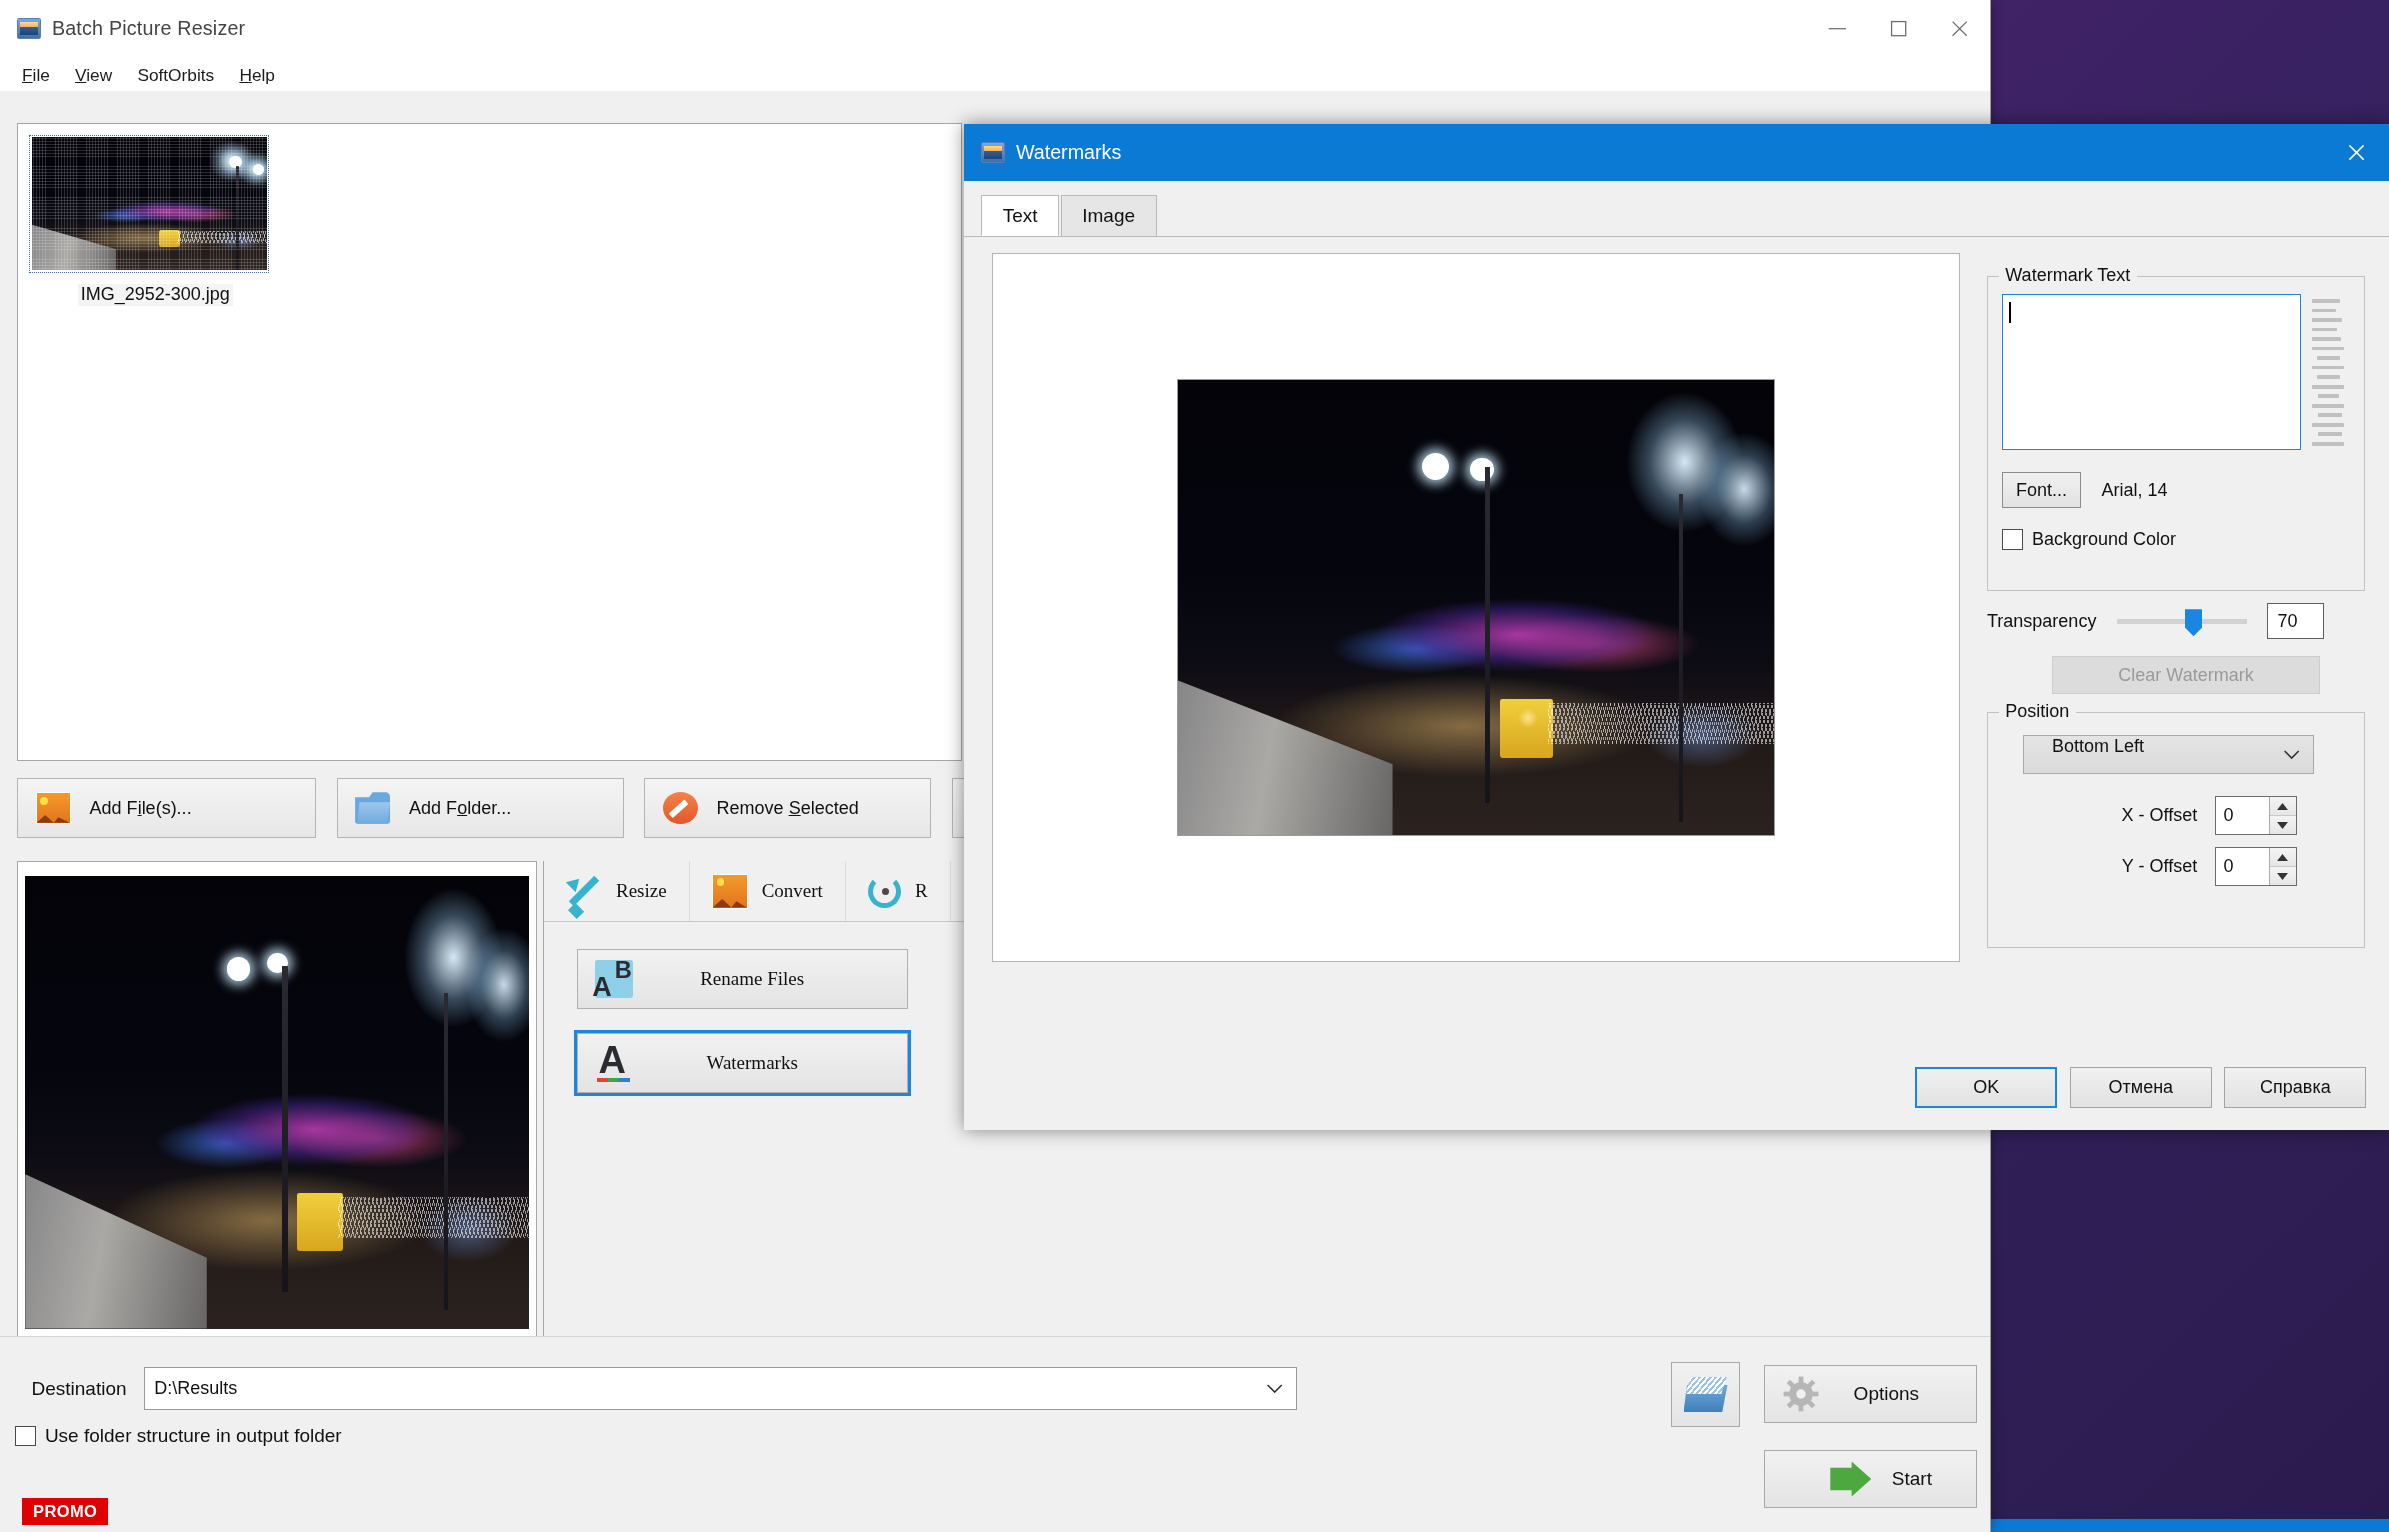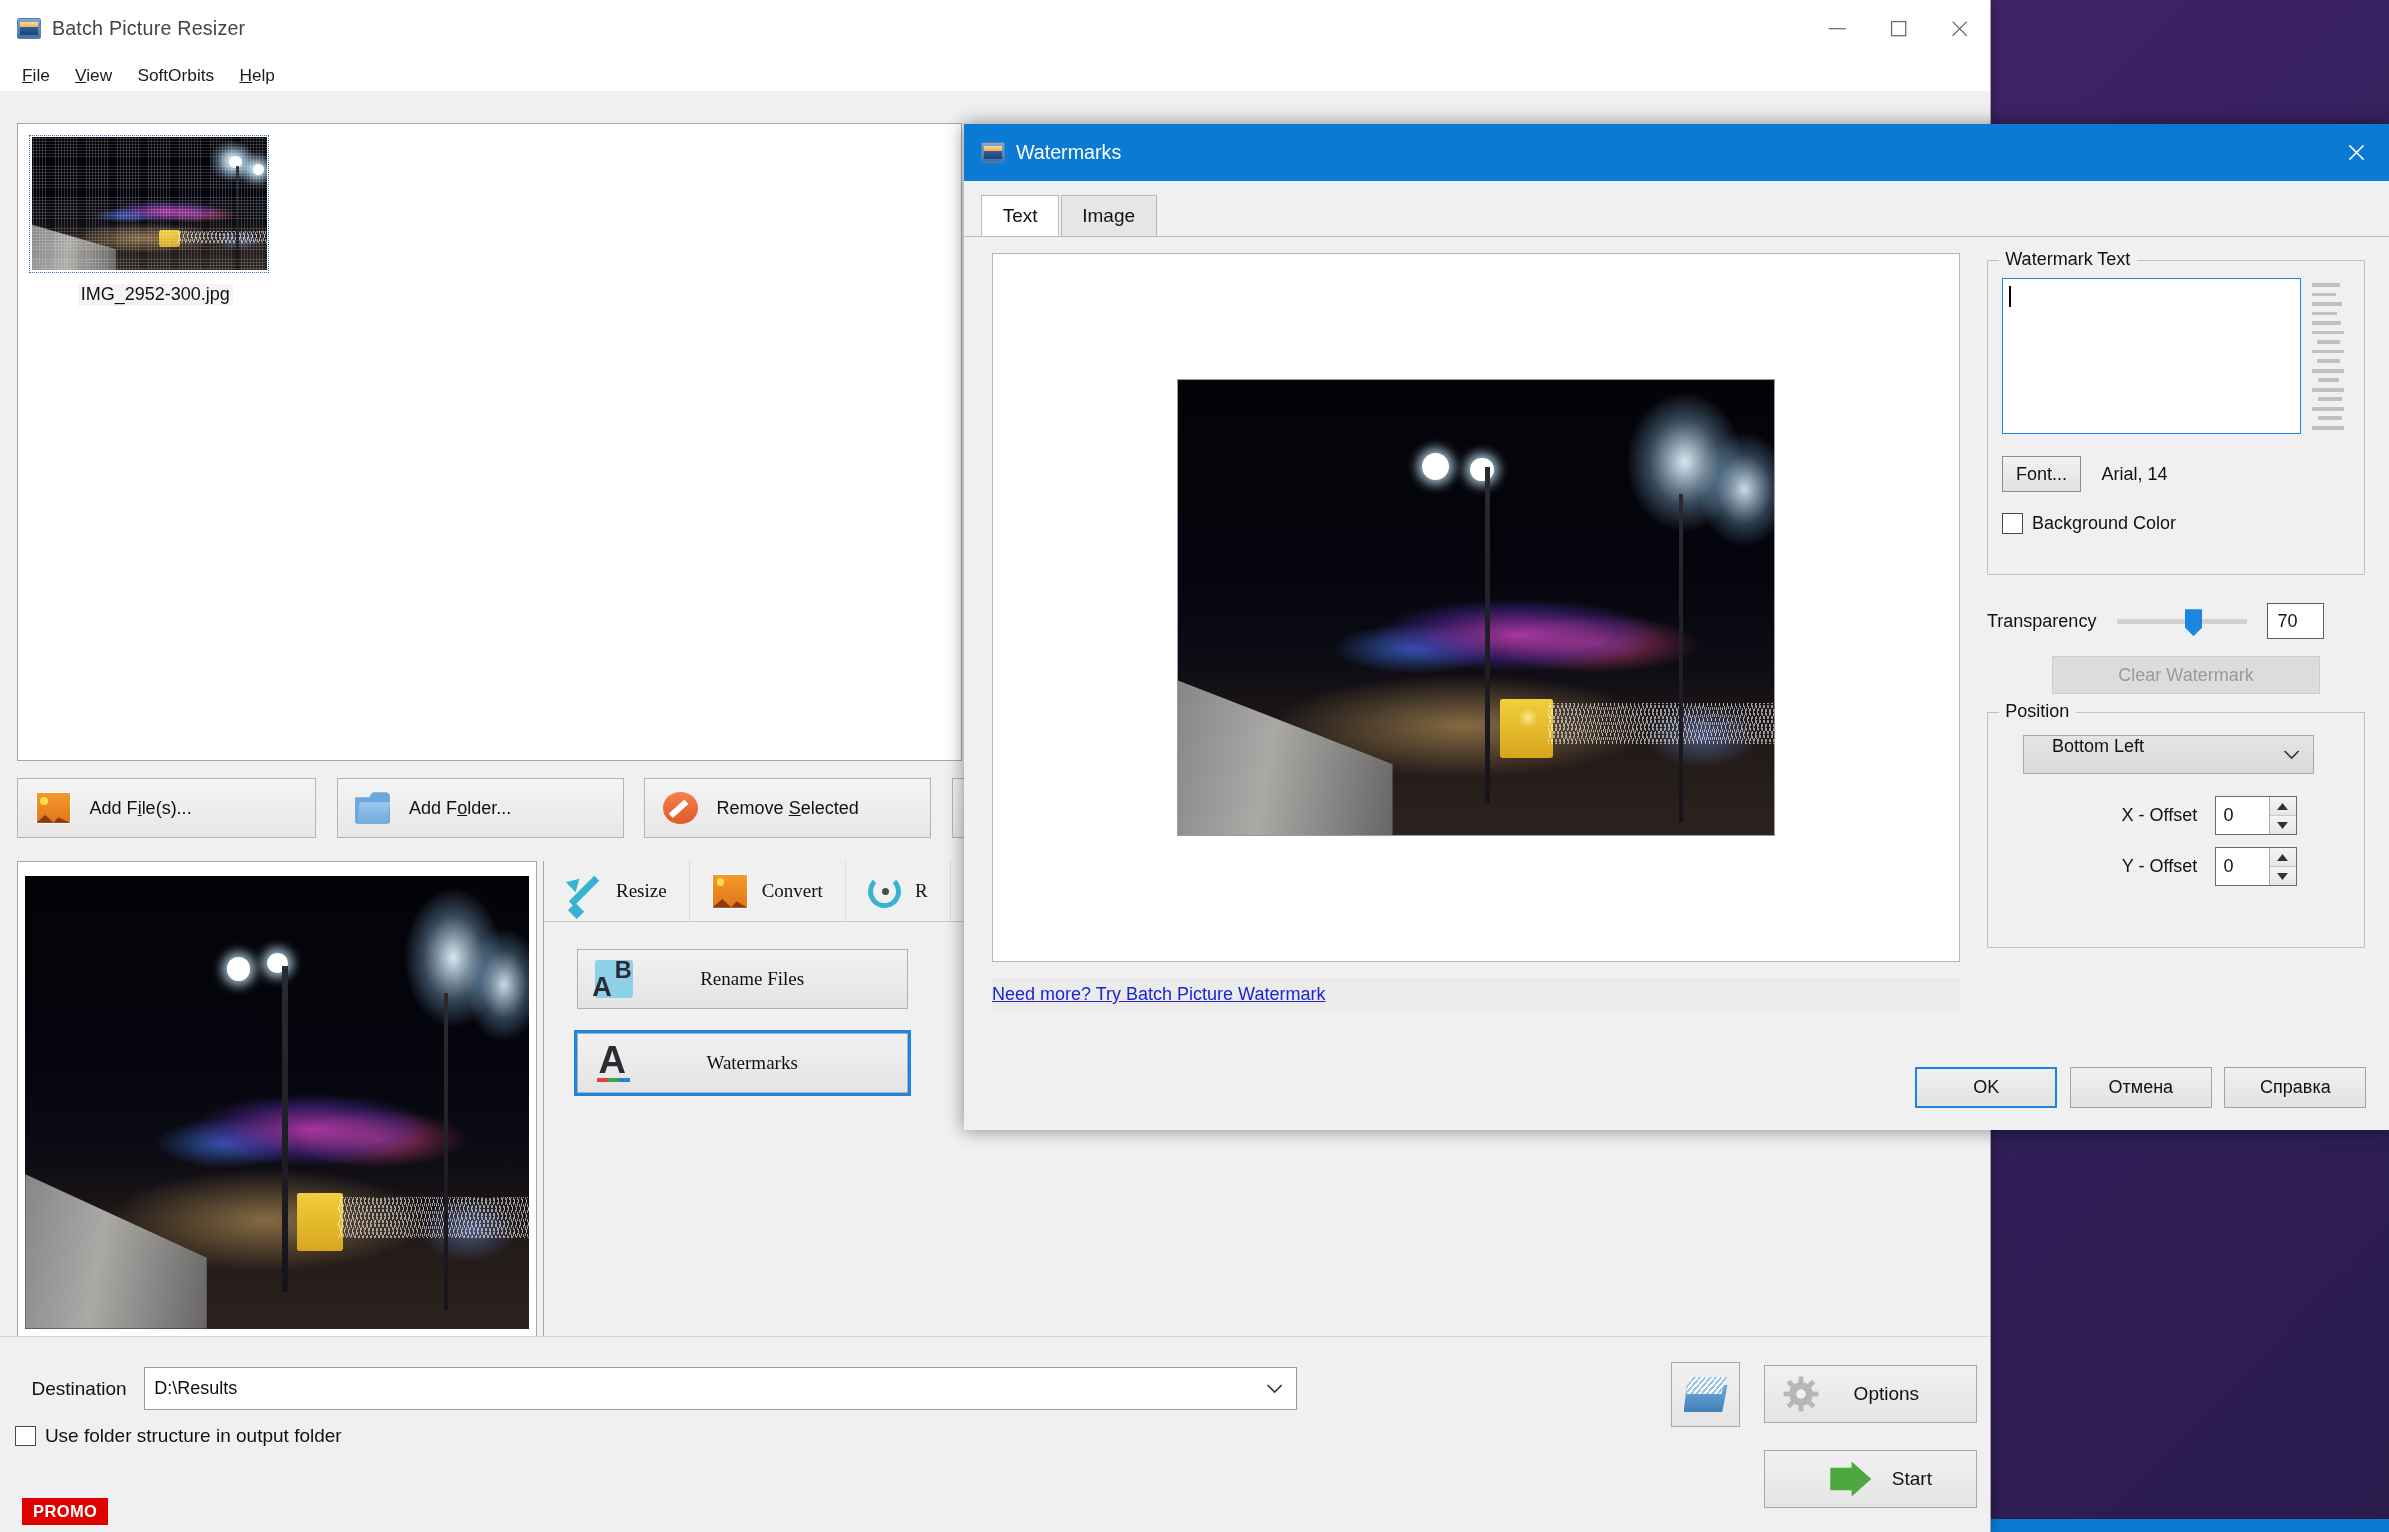--- a/index.html
+++ b/index.html
@@ -412,21 +412,21 @@
   }
 
   
   .grp {
     position:absolute; border:0.8px solid #c2c2c2;
   }
   .grp-title {
     position:absolute; top: -11.8px; left: 11px; background:#f0f0f0;
     padding: 0 6.3px; font-size: 18px; color:#111;
   }
-  .grp-wmtext { left: 1023px; top: 24px; width: 378px; height: 315px; padding-left: 48px; }
+  .grp-wmtext { left: 1023px; top: 40px; width: 378px; height: 315px; padding-left: 48px; }
   .wm-input-row { position:absolute; left: 14px; top: 17.3px; display:flex; }
   .wm-textarea {
     width: 299px; height: 156px;
     border: 1.6px solid #1a86e0; background:#fff;
     position:relative;
   }
   .wm-caret {
     position:absolute; left: 6.3px; top: 7px; width: 1.6px; height: 20.5px;
     background:#000;
   }
@@ -715,23 +715,20 @@
         <div class="np-lamp" style="left:41%; top:16%; width:27px; height:27px;"></div>
         <div class="np-lamp" style="left:49%; top:17%; width:23.6px; height:23.6px;"></div>
         <div class="np-cart"></div>
         <div class="np-fence"></div>
         <div class="np-pole" style="left:51.5%; top:19%; width:5.5px; height:74%;"></div>
         <div class="np-pole" style="left:84%; top:25%; width:4.7px; height:72%;"></div>
         <div class="np-glow" style="left:57%; top:72%; width:20.5px; height:20.5px; background:radial-gradient(circle, rgba(255,230,150,.9), transparent 70%);"></div>
       </div>
     </div>
 
-    <div class="need-more">
-      <a>Need more? Try Batch Picture Watermark</a>
-    </div>
 
     <div class="grp grp-wmtext">
       <div class="grp-title">Watermark Text</div>
       <div class="wm-input-row">
         <div class="wm-textarea" title="">
           <div class="wm-caret"></div>
         </div>
         <div class="wm-lines">
           <div class="wm-line" style="width:28px"></div>
           <div class="wm-line" style="width:23.6px"></div>

